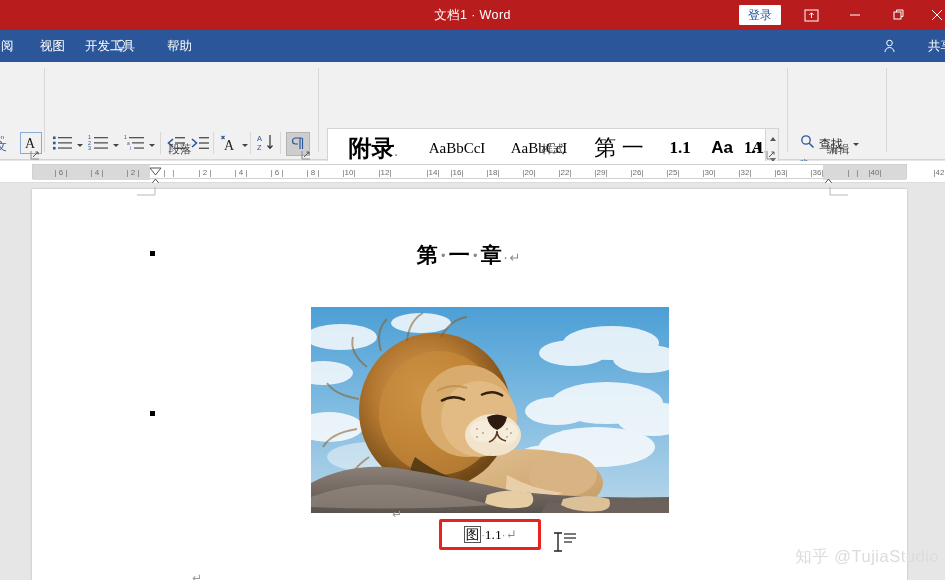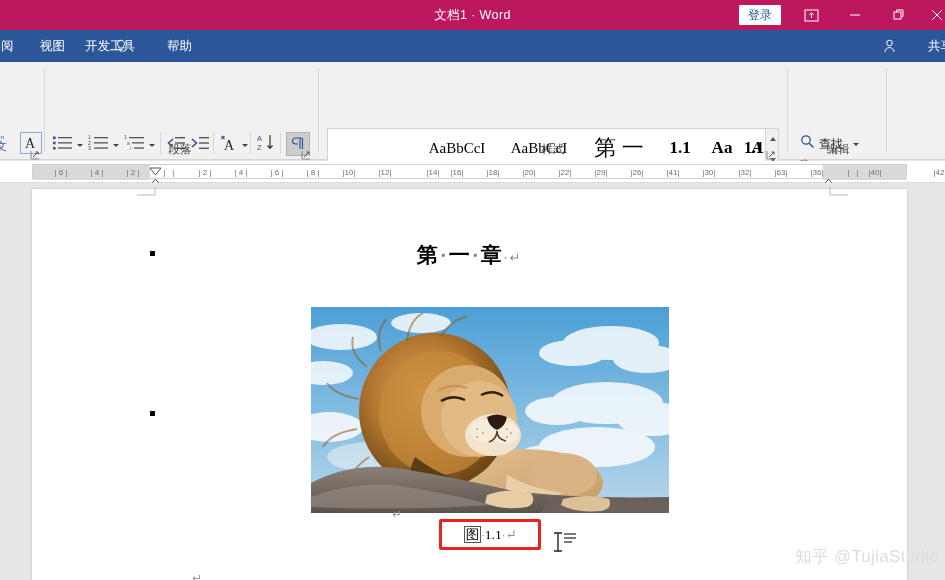--- a/index.html
+++ b/index.html
@@ -7,21 +7,21 @@
     width: 945px; height: 580px;
     overflow: hidden;
     font-family: "Liberation Sans", "DejaVu Sans", sans-serif;
     background: #e6e6e6;
   }
   #app { position: relative; width: 945px; height: 580px; }
 
   
   .titlebar {
     position: absolute; left:0; top:0; width:945px; height:30px;
-    background:#be185d; color:#fff;
+    background:#b91c1c; color:#fff;
   }
   .title-text {
     position:absolute; left:0; top:0; width:945px; height:30px;
     line-height:30px; text-align:center; font-size:12.5px; color:#ffffff;
     letter-spacing:.4px;
   }
   .signin-btn {
     position:absolute; right:164px; top:5px; height:20px;
     background:#ffffff; color:#2b579a; font-size:12px;
     padding:0 9px; line-height:20px; border-radius:1px;
@@ -447,20 +447,26 @@
     <div class="dlg-launch" style="left:301px">
       <svg width="10" height="10" viewBox="0 0 10 10">
         <path d="M1 1 V9 H9" stroke="#888" fill="none" stroke-width="1"></path>
         <path d="M3 7 L8 2 M8 2 H5.5 M8 2 V4.5" stroke="#555" fill="none" stroke-width="1"></path>
       </svg>
     </div>
 
     <div class="grp-sep" style="left:318px"></div>
 
     <div class="gallery">
+      <div class="sty" style="left:2px;width:86px">
+        <div class="prev" style="font-size:23px;font-weight:bold;font-family:'Liberation Sans',sans-serif">
+          <span>附录</span><span class="spacedot" style="font-size:11px">.</span>
+        </div>
+        <div class="nm">附录标题 1</div>
+      </div>
       <div class="sty" style="left:88px;width:82px">
         <div class="prev" style="font-size:15px;font-family:'Liberation Serif',serif">
           <span>AaBbCcI</span>
         </div>
         <div class="nm">
           <span class="pilcrow" style="font-size:9px">↵</span>
           <span style="text-decoration:underline">正文</span>
         </div>
       </div>
       <div class="sty" style="left:170px;width:82px">
@@ -478,21 +484,21 @@
         </div>
         <div class="nm">标题 1</div>
       </div>
       <div class="sty" style="left:326px;width:52px">
         <div class="prev" style="font-size:17px;font-weight:bold;font-family:'Liberation Serif',serif">
           <span>1.1</span>
         </div>
         <div class="nm">标题 2</div>
       </div>
       <div class="sty" style="left:374px;width:40px">
-        <div class="prev" style="font-size:17px;font-weight:bold;font-family:Liberation Serif, serif">
+        <div class="prev" style="font-size:17px;font-weight:bold;font-family:Liberation Sans, sans-serif">
           <span>Aa</span>
         </div>
       </div>
       <div class="sty" style="left:404px;width:56px">
         <div class="prev" style="font-size:16px;font-weight:bold;font-family:'Liberation Serif',serif">
           <span>1.1.1</span>
         </div>
         <div class="nm">标题 3</div>
       </div>
       <div class="sty" style="left:414px;width:30px">
@@ -567,21 +573,21 @@
       <div class="rtick" style="left:266px;width:28px">| 8 |</div>
       <div class="rtick" style="left:302px;width:28px">|10|</div>
       <div class="rtick" style="left:338px;width:28px">|12|</div>
       <div class="rtick" style="left:386px;width:28px">|14|</div>
       <div class="rtick" style="left:410px;width:28px">|16|</div>
       <div class="rtick" style="left:446px;width:28px">|18|</div>
       <div class="rtick" style="left:482px;width:28px">|20|</div>
       <div class="rtick" style="left:518px;width:28px">|22|</div>
       <div class="rtick" style="left:554px;width:28px">|29|</div>
       <div class="rtick" style="left:590px;width:28px">|26|</div>
-      <div class="rtick" style="left:626px;width:28px">|41|</div>
+      <div class="rtick" style="left:626px;width:28px">|25|</div>
       <div class="rtick" style="left:662px;width:28px">|30|</div>
       <div class="rtick" style="left:698px;width:28px">|32|</div>
       <div class="rtick" style="left:734px;width:28px">|63|</div>
       <div class="rtick" style="left:770px;width:28px">|36|</div>
       <div class="rtick" style="left:806px;width:28px">| &nbsp; |</div>
       <div class="rtick" style="left:828px;width:28px">|40|</div>
       <div class="rtick" style="left:893px;width:28px">|42|</div>
     </div>
 
     <div class="indent-top">

